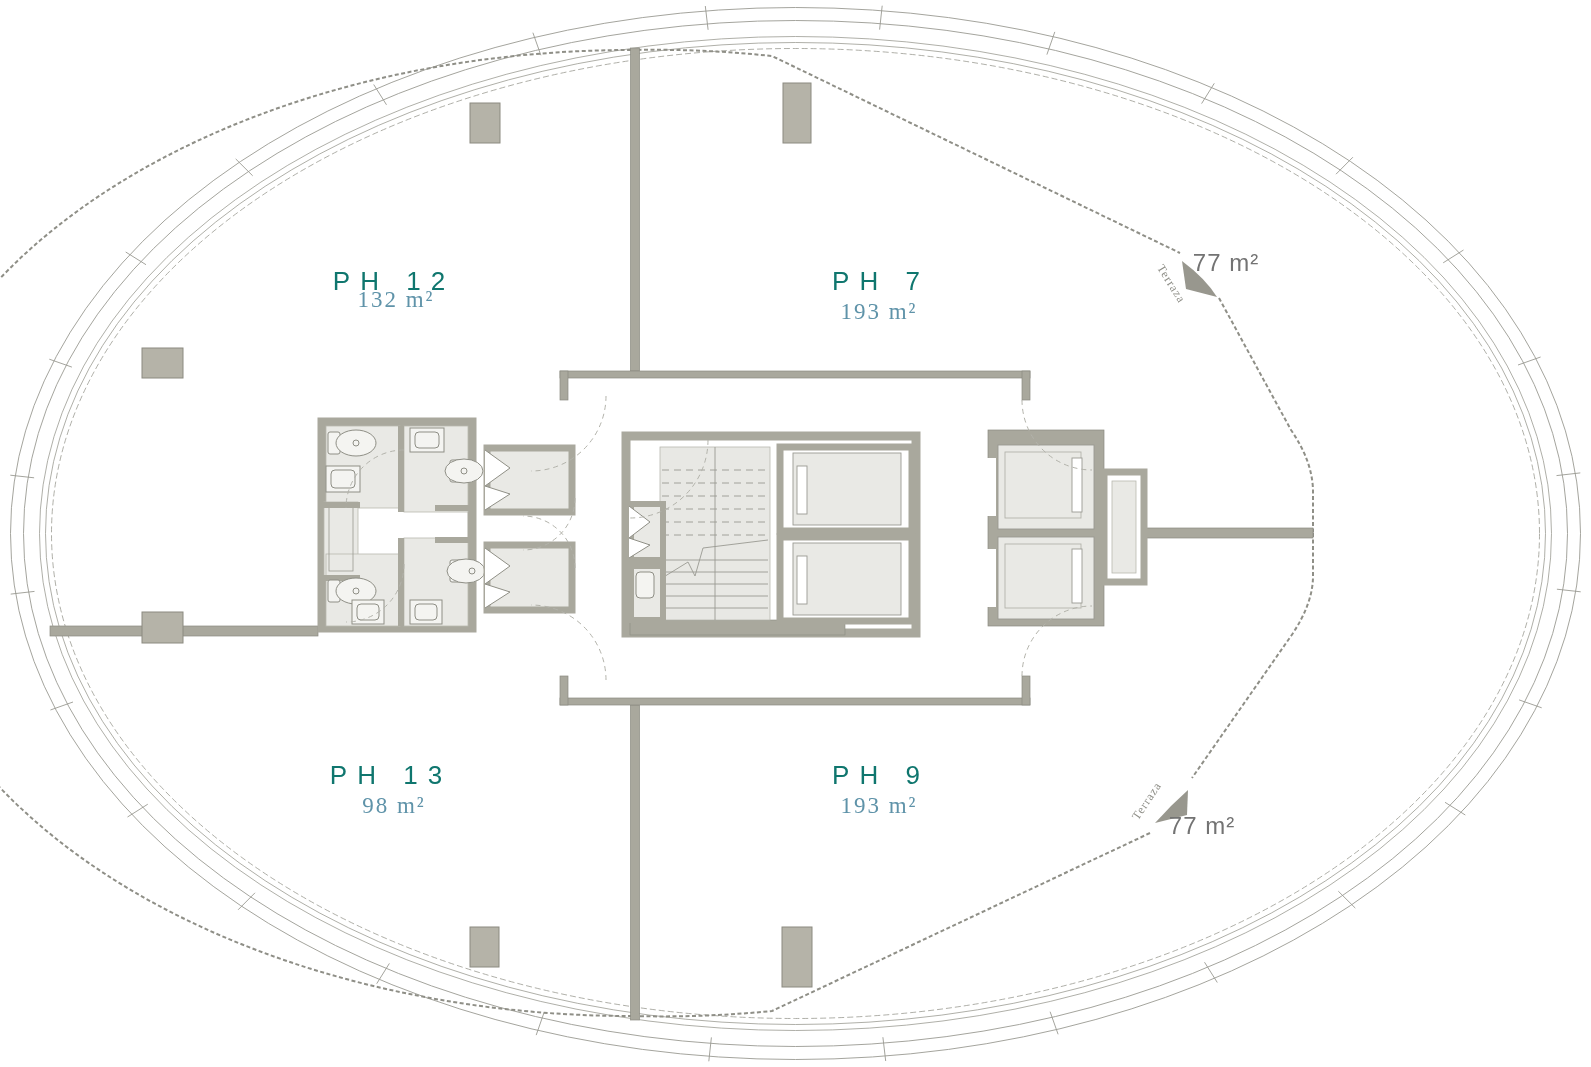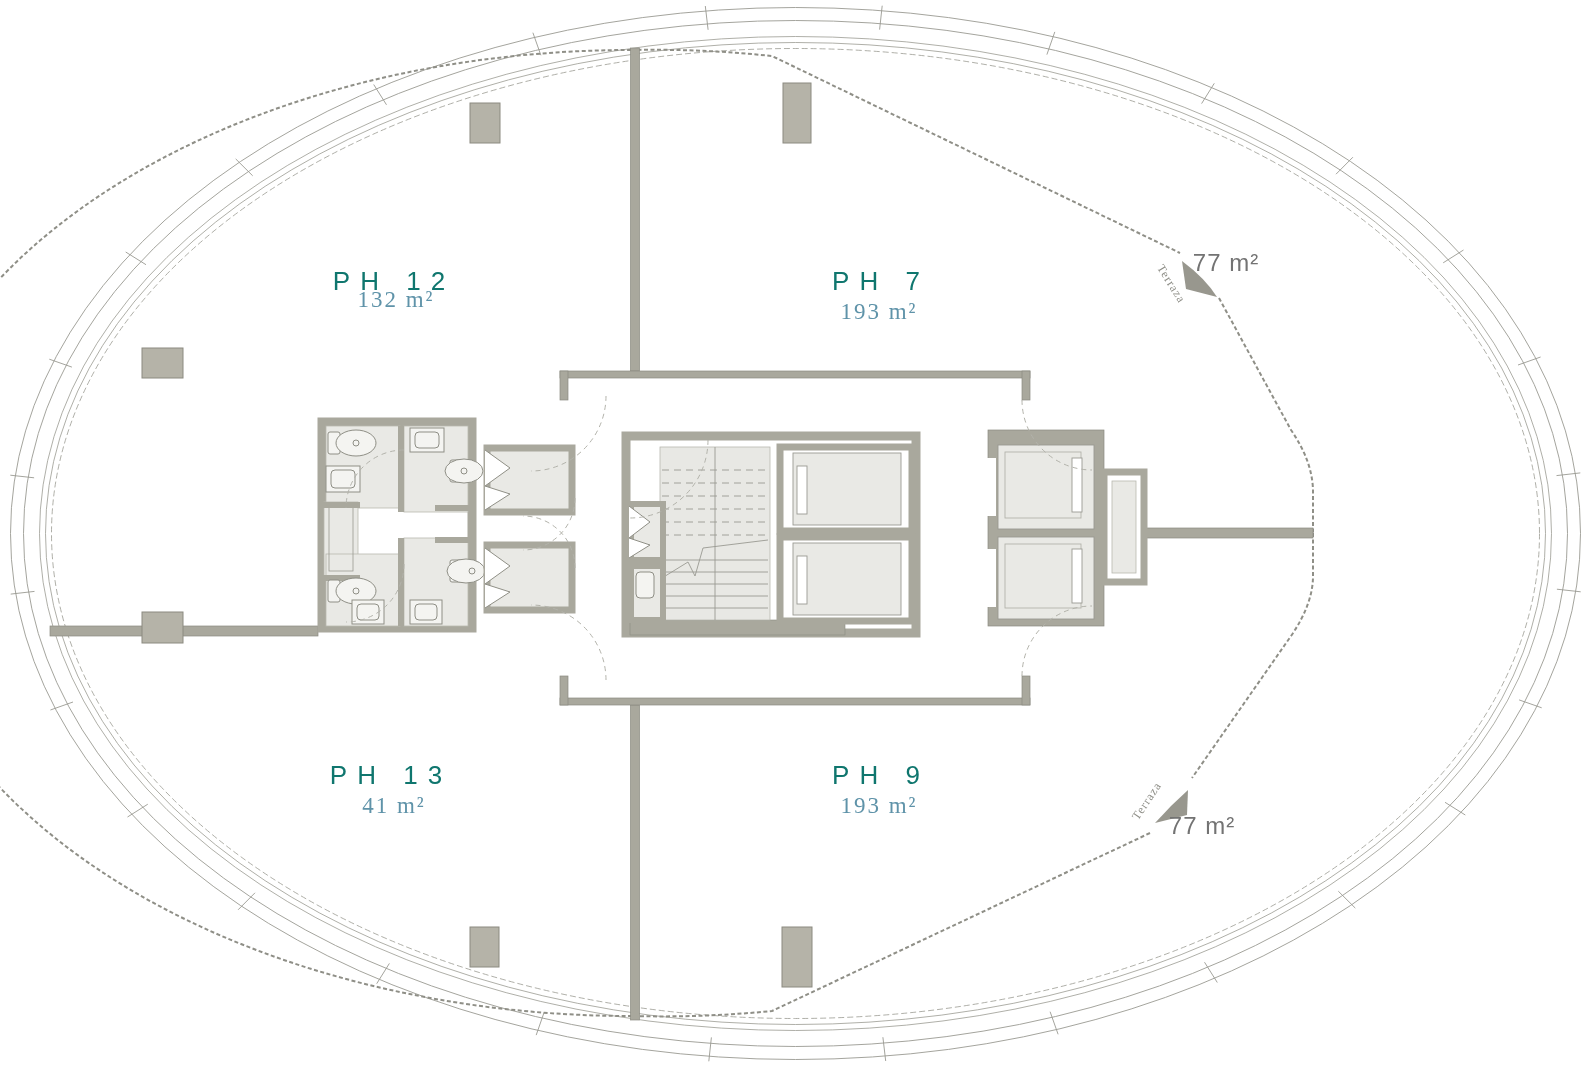--- a/index.html
+++ b/index.html
@@ -246,21 +246,21 @@
   </g>
 </svg>
 
   <div class="overlay-label ph-name" style="left:394px;top:281px;">PH 12</div>
   <div class="overlay-label ph-area" style="left:396px;top:300px;">132 m²</div>
 
   <div class="overlay-label ph-name" style="left:881px;top:281px;">PH 7</div>
   <div class="overlay-label ph-area" style="left:879px;top:312px;">193 m²</div>
 
   <div class="overlay-label ph-name" style="left:391px;top:775px;">PH 13</div>
-  <div class="overlay-label ph-area" style="left:394px;top:806px;">41 m²</div>
+  <div class="overlay-label ph-area" style="left:394px;top:806px;">98 m²</div>
 
   <div class="overlay-label ph-name" style="left:881px;top:775px;">PH 9</div>
   <div class="overlay-label ph-area" style="left:879px;top:806px;">193 m²</div>
 
   <div class="overlay-label terrace-area" style="left:1226px;top:263px;">77 m²</div>
   <div class="overlay-label terrace-name rot-down" style="left:1171px;top:284px;">Terraza</div>
 
   <div class="overlay-label terrace-area" style="left:1202px;top:826px;">77 m²</div>
   <div class="overlay-label terrace-name rot-up" style="left:1147px;top:801px;">Terraza</div>
 

